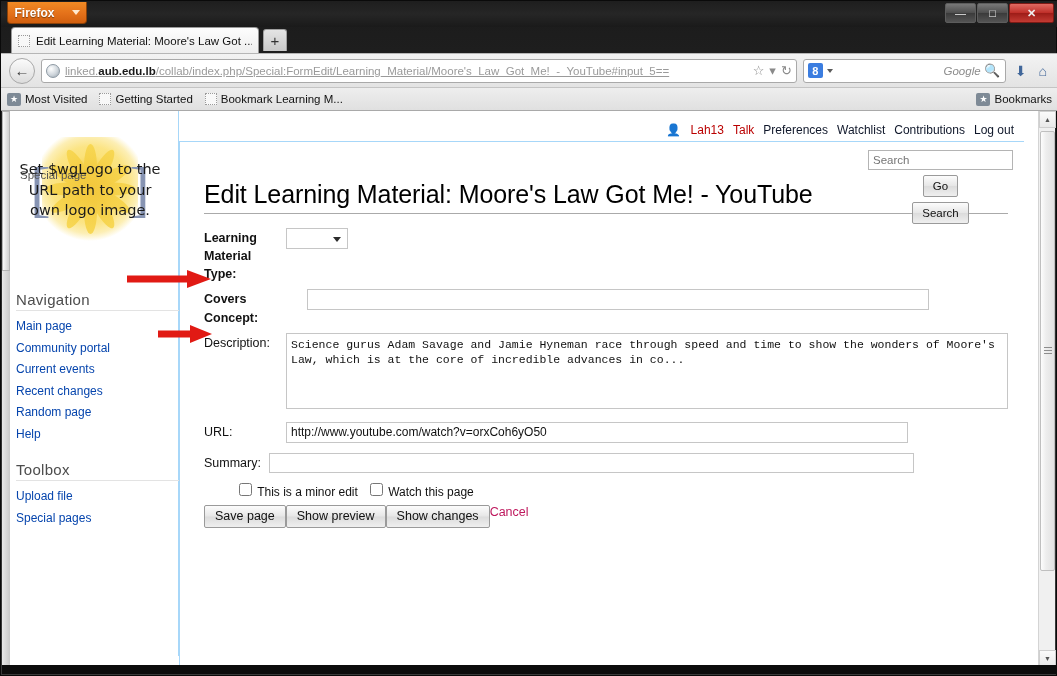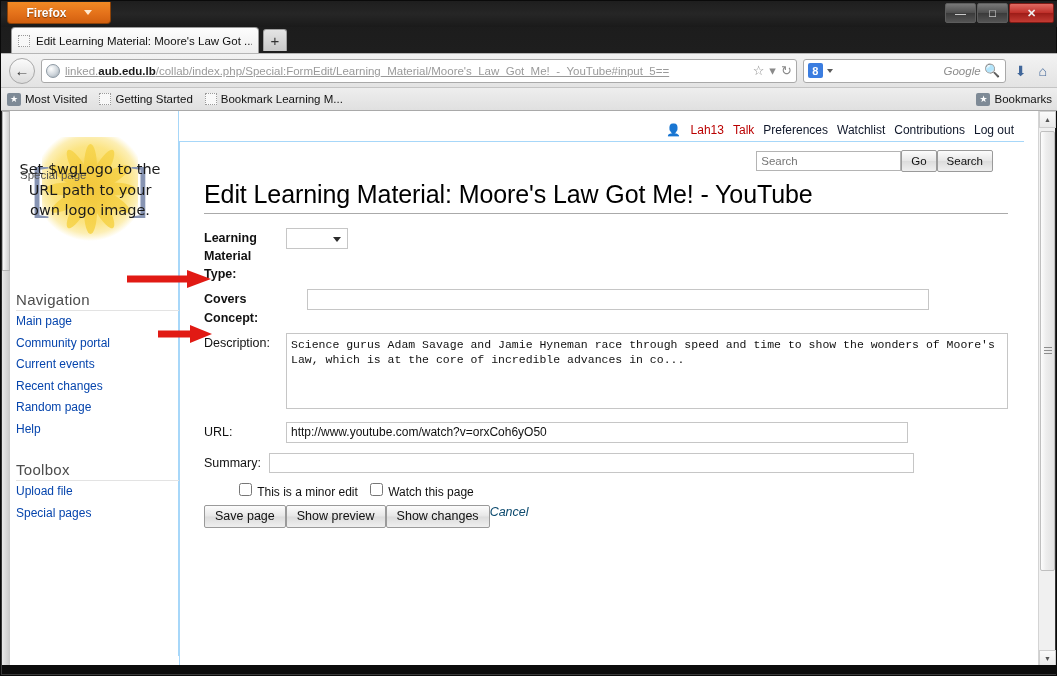--- a/index.html
+++ b/index.html
@@ -19,21 +19,21 @@
     border: 1px solid #0a0a0a;
   }
 
   
   #titlebar {
     position: absolute; left: 0; top: 0; width: 1057px; height: 26px;
     background: linear-gradient(180deg,#1e1e1e 0%,#262626 50%,#1a1a1a 100%);
   }
   #ff-button {
     position: absolute; left: 6px; top: 1px;
-    width: 104px; height: 22px;
+    width: 80px; height: 22px;
     border-radius: 0 0 4px 4px;
     background: linear-gradient(180deg,#f08a24 0%,#e4711a 55%,#d2600f 100%);
     border: 1px solid #8c4208;
     border-top: none;
     color: #fff; font-size: 12px; font-weight: bold;
     display: flex; align-items: center; justify-content: center; gap: 17px;
     text-shadow: 0 1px 1px rgba(0,0,0,.45);
     cursor: pointer;
     text-align: right;
   }
@@ -201,21 +201,21 @@
     position: relative; z-index: 4;
     text-align: center; font-size: 14.5px; color: #1a1a1a; line-height: 1.42;
     font-family: "DejaVu Sans", sans-serif;
   }
 
   .portlet { position: absolute; left: 0; width: 177px; }
   .portlet h5 {
     margin: 0 0 2px 14px; font-size: 15px; font-weight: normal;
     color: #4d4d4d; letter-spacing: .02em;
   }
-  .portlet .pbody { border-top: 1px solid #e3e3e3; margin-left: 14px; }
+  .portlet .pbody { border-top: 1px solid #e3e3e3; padding-top: 5px; margin-left: 14px; }
   .portlet ul { list-style: none; margin: 0; padding: 0; }
   .portlet li { margin: 0 0 3.5px 0; }
   .portlet li a {
     font-size: 12px; color: #0645ad; text-decoration: none; cursor: pointer;
   }
 
   
   #content {
     position: absolute; left: 177px; top: 30px;
     width: 845px; height: 628px;
@@ -230,22 +230,22 @@
   #firstHeading {
     margin: 0; padding: 38px 0 4px 0;
     font-size: 25px; font-weight: normal; color: #000;
     font-family: "Liberation Sans", sans-serif;
     border-bottom: 1px solid #aaa;
     letter-spacing: -.1px;
   }
 
   
   #content-search {
-    position: absolute; right: 31px; top: 8px;
-    display: flex; align-items: center; 
+    position: absolute; right: 11px; top: 8px;
+    display: flex; align-items: center; gap: 5px; flex-direction: column;
   }
   #content-search input {
     width: 145px; height: 20px; font-size: 11.5px;
     border: 1px solid #b4b4b4; padding: 0 4px;
     font-family: "Liberation Sans", sans-serif; color: #333;
   }
   .wbtn {
     height: 22px; padding: 0 9px; font-size: 11.5px;
     background: linear-gradient(180deg,#fcfcfc 0%,#e7e7e7 48%,#dcdcdc 52%,#efefef 100%);
     border: 1px solid #9a9a9a; border-radius: 2px;
@@ -297,21 +297,21 @@
     font-size: 12px; padding: 0 4px;
     font-family: "Liberation Sans", sans-serif;
   }
   .checkrow {
     margin-top: 10px; display: flex; align-items: center; gap: 6px;
     font-size: 12px; color: #111; padding-left: 35px;
   }
   .checkrow input[type=checkbox] { margin: 0 2px 0 0; }
   .btnrow { margin-top: 6px; display: flex; }
   .btnrow .wbtn { height: 23px; padding: 0 10px; font-size: 12.5px; }
-  .cancel-link { color: #0c4a6e; font-size: 12.5px; text-decoration: none; cursor: pointer; font-style: italic; }
+  .cancel-link { color: #be185d; font-size: 12.5px; text-decoration: none; cursor: pointer; }
 
   
   .annot-arrow { position: absolute; z-index: 40; pointer-events: none; }
 
   
   #vscroll {
     position: absolute; right: 1px; top: 110px; width: 17px; height: 556px;
     background: #f0f0f0; border-left: 1px solid #d4d4d4;
   }
   .sbtn {

